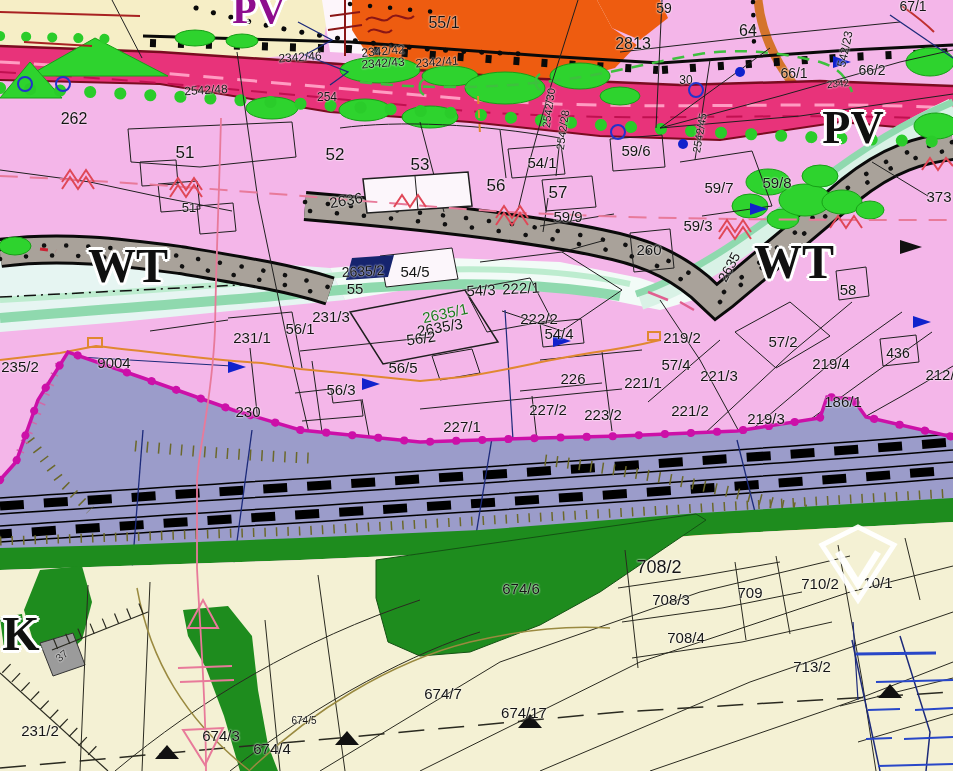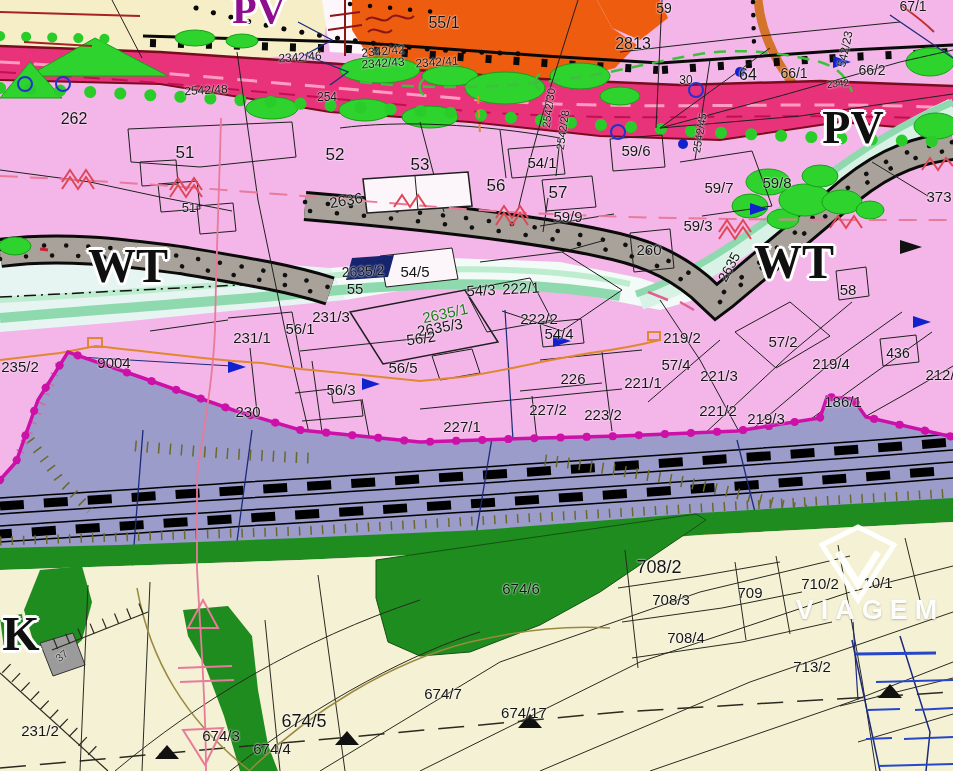--- a/index.html
+++ b/index.html
@@ -318,21 +318,21 @@
       <div class="pl" style="left: 327px; top: 97px; font-size: 12px; transform: translate(-50%, -50%);">254</div>
       <div class="pl" style="left: 549px; top: 108px; font-size: 11px; transform: translate(-50%, -50%) rotate(-82deg);">2542/30</div>
       <div class="pl" style="left: 563px; top: 130px; font-size: 11px; transform: translate(-50%, -50%) rotate(-82deg);">2542/28</div>
       <div class="pl" style="left: 700px; top: 133px; font-size: 11px; transform: translate(-50%, -50%) rotate(-80deg);">2542/45</div>
       <div class="pl" style="left: 686px; top: 80px; font-size: 12px; transform: translate(-50%, -50%);">30</div>
       <div class="pl" style="left: 838px; top: 84px; font-size: 10px; transform: translate(-50%, -50%) rotate(-6deg);">2342</div>
       <div class="pl" style="left: 845px; top: 49px; font-size: 12px; transform: translate(-50%, -50%) rotate(-78deg);">542/23</div>
       <div class="pl" style="left: 444px; top: 23px; font-size: 16px; transform: translate(-50%, -50%);">55/1</div>
       <div class="pl" style="left: 633px; top: 44px; font-size: 16px; transform: translate(-50%, -50%);">2813</div>
       <div class="pl" style="left: 664px; top: 8px; font-size: 14px; transform: translate(-50%, -50%);">59</div>
-      <div class="pl" style="left: 748px; top: 31px; font-size: 16px; transform: translate(-50%, -50%); margin-top: 44px;">64</div>
+      <div class="pl" style="left: 748px; top: 31px; font-size: 16px; transform: translate(-50%, -50%);">64</div>
       <div class="pl" style="left: 913px; top: 6px; font-size: 14px; transform: translate(-50%, -50%);">67/1</div>
       <div class="pl" style="left: 794px; top: 73px; font-size: 14px; transform: translate(-50%, -50%);">66/1</div>
       <div class="pl" style="left: 872px; top: 70px; font-size: 14px; transform: translate(-50%, -50%);">66/2</div>
       <div class="pl" style="left: 74px; top: 119px; font-size: 16px; transform: translate(-50%, -50%);">262</div>
       <div class="pl" style="left: 185px; top: 152px; font-size: 17px; transform: translate(-50%, -50%);">51</div>
       <div class="pl" style="left: 189px; top: 207px; font-size: 13px; transform: translate(-50%, -50%);">51</div>
       <div class="pl" style="left: 335px; top: 154px; font-size: 17px; transform: translate(-50%, -50%);">52</div>
       <div class="pl" style="left: 420px; top: 164px; font-size: 17px; transform: translate(-50%, -50%);">53</div>
       <div class="pl" style="left: 496px; top: 185px; font-size: 17px; transform: translate(-50%, -50%);">56</div>
       <div class="pl" style="left: 542px; top: 162px; font-size: 15px; transform: translate(-50%, -50%);">54/1</div>
@@ -366,46 +366,45 @@
       <div class="pl" style="left: 603px; top: 414px; font-size: 15px; transform: translate(-50%, -50%);">223/2</div>
       <div class="pl" style="left: 462px; top: 426px; font-size: 15px; transform: translate(-50%, -50%);">227/1</div>
       <div class="pl" style="left: 643px; top: 382px; font-size: 15px; transform: translate(-50%, -50%);">221/1</div>
       <div class="pl" style="left: 719px; top: 375px; font-size: 15px; transform: translate(-50%, -50%);">221/3</div>
       <div class="pl" style="left: 676px; top: 364px; font-size: 15px; transform: translate(-50%, -50%);">57/4</div>
       <div class="pl" style="left: 682px; top: 337px; font-size: 15px; transform: translate(-50%, -50%);">219/2</div>
       <div class="pl" style="left: 783px; top: 341px; font-size: 15px; transform: translate(-50%, -50%);">57/2</div>
       <div class="pl" style="left: 831px; top: 363px; font-size: 15px; transform: translate(-50%, -50%);">219/4</div>
       <div class="pl" style="left: 898px; top: 353px; font-size: 14px; transform: translate(-50%, -50%);">436</div>
       <div class="pl" style="left: 940px; top: 374px; font-size: 15px; transform: translate(-50%, -50%);">212/</div>
-      <div class="pl" style="left: 718px; top: 410px; font-size: 15px; transform: translate(-50%, -50%);">221/2</div>
+      <div class="pl" style="left: 690px; top: 410px; font-size: 15px; transform: translate(-50%, -50%);">221/2</div>
       <div class="pl" style="left: 766px; top: 418px; font-size: 15px; transform: translate(-50%, -50%);">219/3</div>
       <div class="pl" style="left: 843px; top: 401px; font-size: 15px; transform: translate(-50%, -50%);">186/1</div>
       <div class="pl" style="left: 20px; top: 366px; font-size: 15px; transform: translate(-50%, -50%);">235/2</div>
       <div class="pl" style="left: 114px; top: 362px; font-size: 15px; transform: translate(-50%, -50%);">9004</div>
       <div class="pl" style="left: 252px; top: 337px; font-size: 15px; transform: translate(-50%, -50%);">231/1</div>
       <div class="pl" style="left: 248px; top: 411px; font-size: 15px; transform: translate(-50%, -50%);">230</div>
       <div class="pl" style="left: 521px; top: 588px; font-size: 15px; transform: translate(-50%, -50%);">674/6</div>
       <div class="pl" style="left: 659px; top: 567px; font-size: 18px; transform: translate(-50%, -50%);">708/2</div>
       <div class="pl" style="left: 671px; top: 599px; font-size: 15px; transform: translate(-50%, -50%);">708/3</div>
       <div class="pl" style="left: 750px; top: 592px; font-size: 15px; transform: translate(-50%, -50%);">709</div>
       <div class="pl" style="left: 820px; top: 583px; font-size: 15px; transform: translate(-50%, -50%);">710/2</div>
       <div class="pl" style="left: 878px; top: 582px; font-size: 15px; transform: translate(-50%, -50%);">10/1</div>
       <div class="pl" style="left: 686px; top: 637px; font-size: 15px; transform: translate(-50%, -50%);">708/4</div>
       <div class="pl" style="left: 812px; top: 666px; font-size: 15px; transform: translate(-50%, -50%);">713/2</div>
       <div class="pl" style="left: 443px; top: 673px; font-size: 15px; transform: translate(-50%, -50%); margin-top: 20px;">674/7</div>
       <div class="pl" style="left: 524px; top: 712px; font-size: 15px; transform: translate(-50%, -50%);">674/17</div>
-      <div class="pl" style="left: 304px; top: 721px; font-size: 18px; transform: translate(-50%, -50%);">674/5</div>
+      <div class="pl" style="left: 304px; top: 721px; font-size: 10px; transform: translate(-50%, -50%);">674/5</div>
       <div class="pl" style="left: 272px; top: 748px; font-size: 15px; transform: translate(-50%, -50%);">674/4</div>
       <div class="pl" style="left: 221px; top: 735px; font-size: 15px; transform: translate(-50%, -50%);">674/3</div>
       <div class="pl" style="left: 40px; top: 730px; font-size: 15px; transform: translate(-50%, -50%);">231/2</div>
       <div class="pl" style="left: 62px; top: 656px; font-size: 11px; color: rgb(51, 51, 51); transform: translate(-50%, -50%) rotate(-40deg);">37</div>
     </div>
 
 <div class="watermark">
   <svg width="160" height="110" viewBox="0 0 160 110">
     <g fill="none" stroke="rgba(255,255,255,0.95)">
       <path d="M32,23 L68,5 L104,23 L68,78 Z" stroke-width="5"></path>
       <path d="M48,30 L68,62 L88,30" stroke-width="7"></path>
     </g>
   </svg>
-  <div class="wm-text">VIAGEM</div>
 </div>
 </div>
 
 </body></html>

